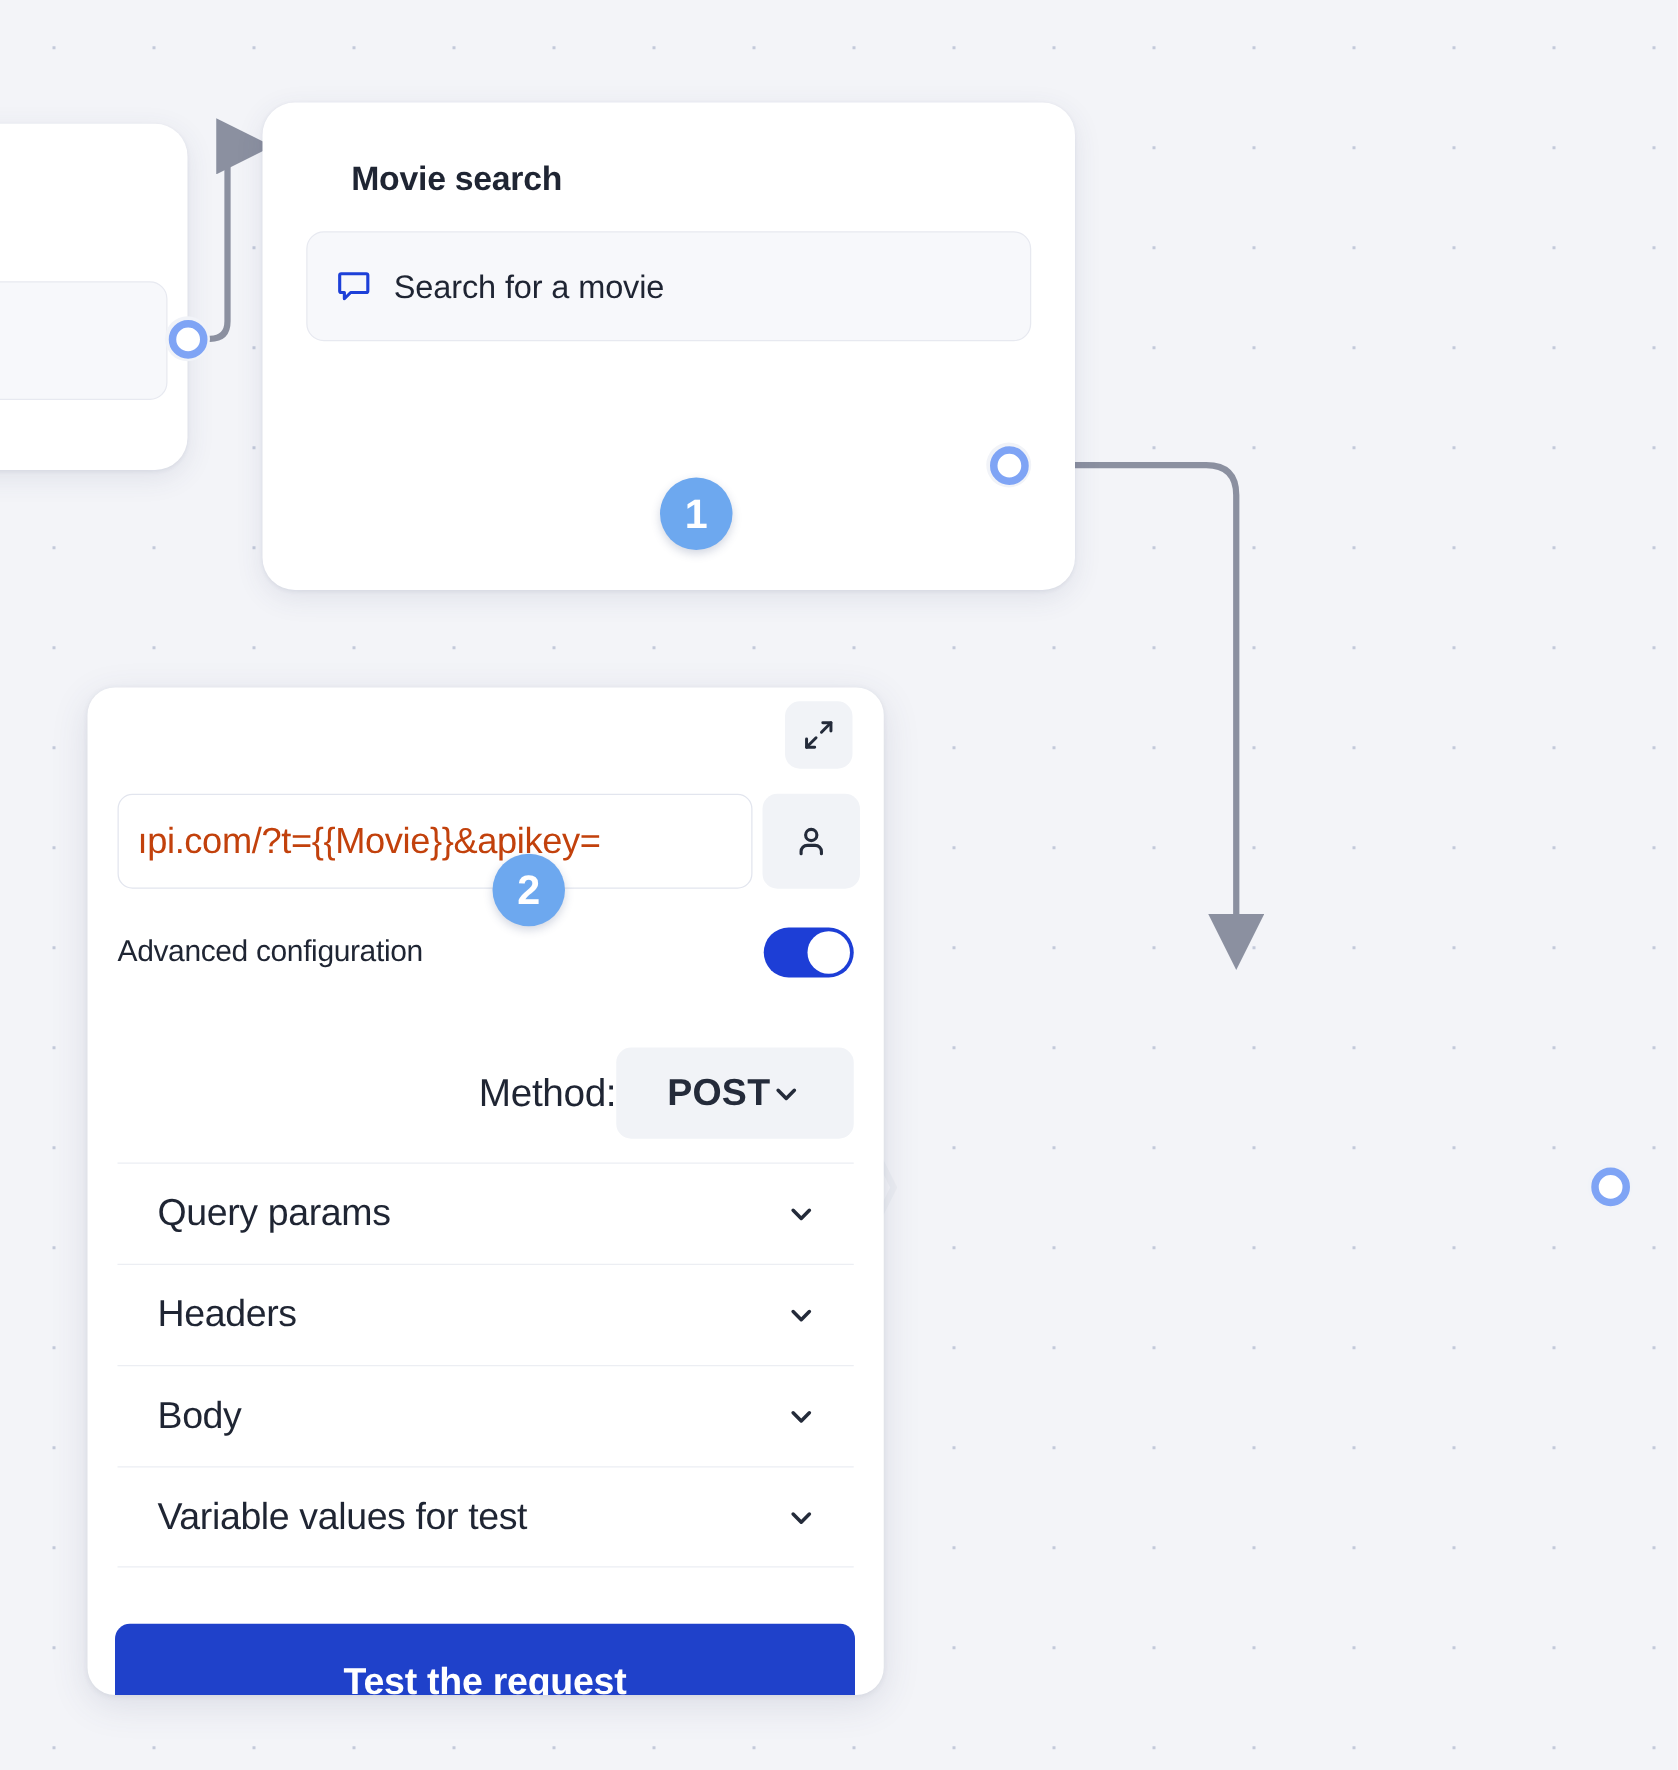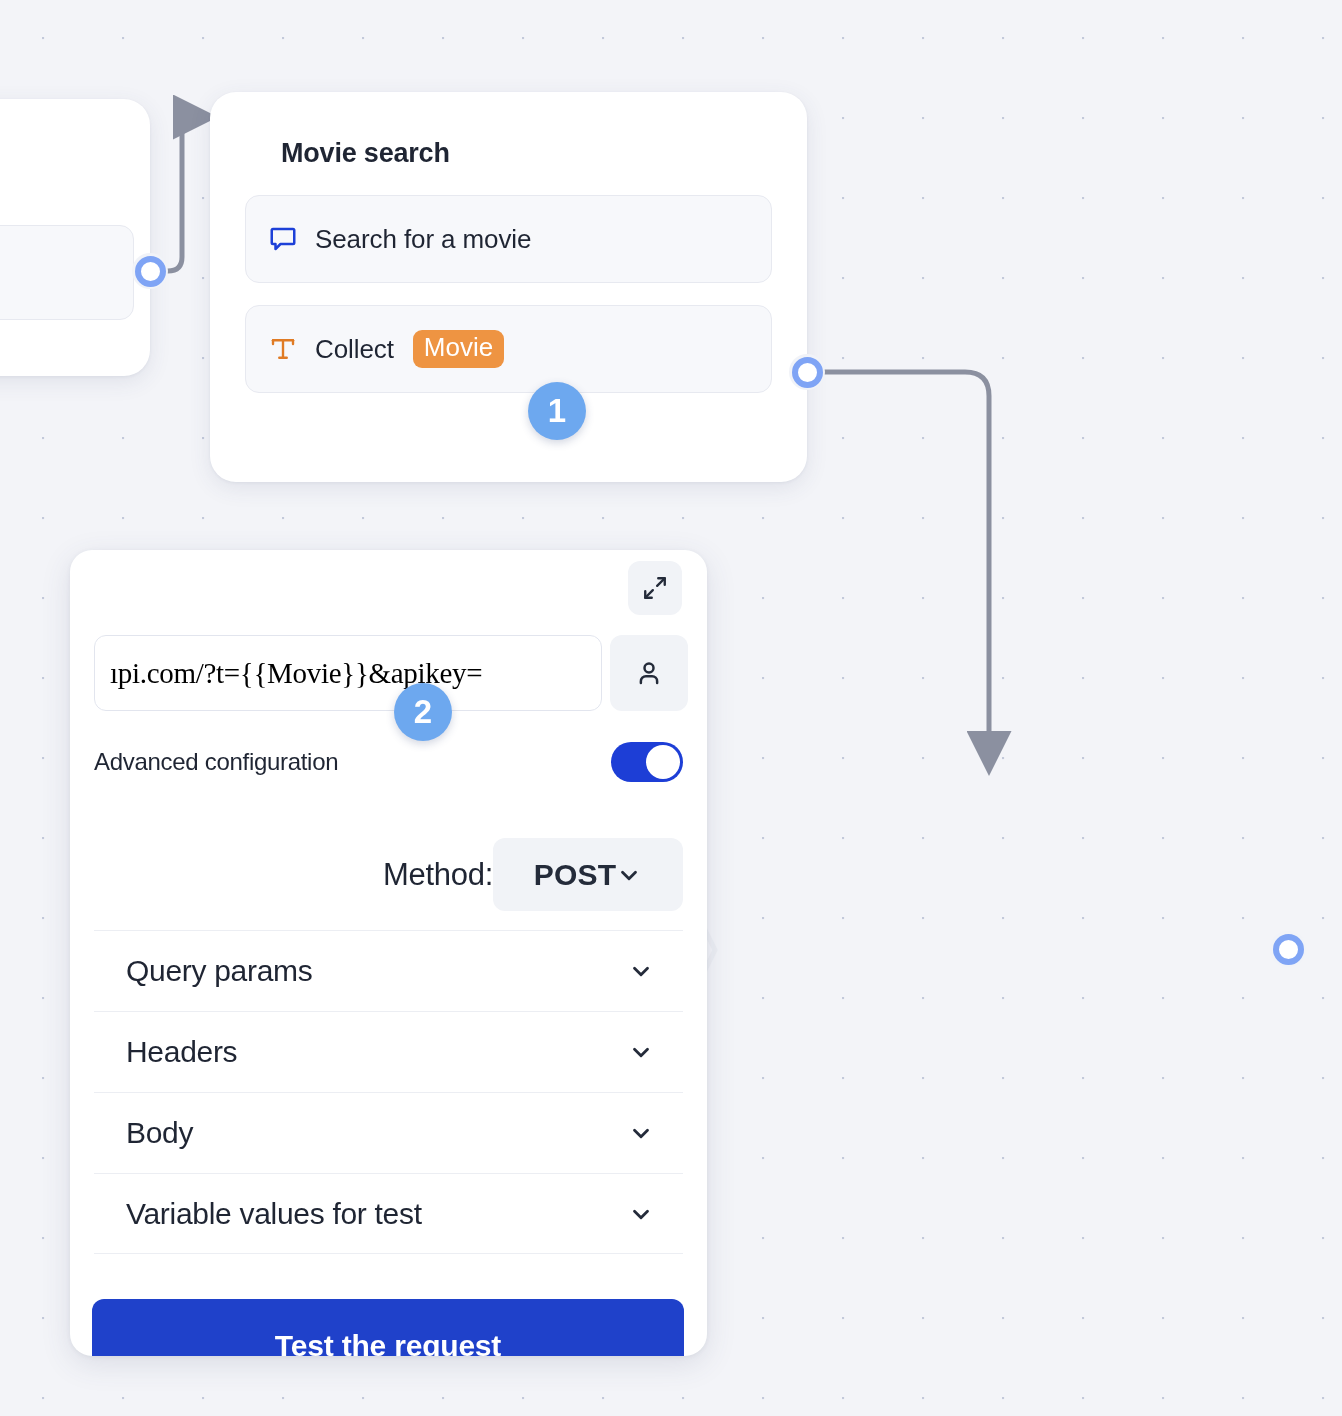--- a/index.html
+++ b/index.html
@@ -84,22 +84,22 @@
     position: absolute;
     left: 22px; top: 126px;
     width: 262px; height: 95px;
     background: #f7f8fb;
     border: 1px solid #e7e9f0;
     border-radius: 14px;
   }
 
   
   #node-movie {
-    left: 210px; top: 92px;
-    width: 597px; height: 390px;
+    left: 210px; top: 82px;
+    width: 650px; height: 390px;
     padding: 36px 35px;
   }
   #node-movie .node-title { margin: 10px 0 26px 36px; }
   #node-movie .node-row { margin: 0 0 22px 0; }
 
   .chip {
     display: inline-block;
     background: #ee9442;
     color: #ffffff;
     border-radius: 9px;
@@ -143,23 +143,23 @@
     left: 24px; top: 85px;
     display: flex;
     gap: 8px;
   }
   .url-input {
     width: 508px; height: 76px;
     border: 1px solid #e2e5ee;
     border-radius: 12px;
     background: #ffffff;
     font-size: 29px;
-    color: #000000;
+    color: #c2410c;
     padding: 0 15px;
-    font-family: Liberation Serif, serif;
+    font-family: Liberation Sans, sans-serif;
     letter-spacing: -0.3px;
     outline: none;
   }
   .user-btn {
     width: 78px; height: 76px;
     border-radius: 12px;
     background: #f1f3f7;
     border: none;
     display: flex; align-items: center; justify-content: center;
     cursor: pointer;
@@ -281,33 +281,20 @@
 
     <div class="node-row">
       <span style="display:flex;align-items:center;">
         <svg width="30" height="30" viewBox="0 0 24 24" fill="none" stroke="#1d40d8" stroke-width="2" stroke-linecap="round" stroke-linejoin="round">
           <path d="M21 5a1 1 0 0 0-1-1H4a1 1 0 0 0-1 1v10a1 1 0 0 0 1 1h2v4l4-4h10a1 1 0 0 0 1-1z"></path>
         </svg>
       </span>
       <span class="label">Search for a movie</span>
     </div>
 
-    <div class="node-row">
-      <span style="display:flex;align-items:center;">
-        <svg width="30" height="30" viewBox="0 0 24 24" fill="none" stroke="#e07b24" stroke-width="1.9" stroke-linecap="round">
-          <path d="M4 5 H20"></path>
-          <path d="M4 5 V8"></path>
-          <path d="M20 5 V8"></path>
-          <path d="M12 5 V19"></path>
-          <path d="M9 19 H15"></path>
-        </svg>
-      </span>
-      <span class="label">Collect</span>
-      <span class="chip">Movie</span>
-    </div>
   </div>
   <div class="port" style="left:789px; top:354px;"></div>
 
   <div class="step-badge" id="badge-1">1</div>
 
   <div class="port" style="left:1270px; top:931px;"></div>
 
   <div id="panel-request">
 
     <button class="expand-btn">

